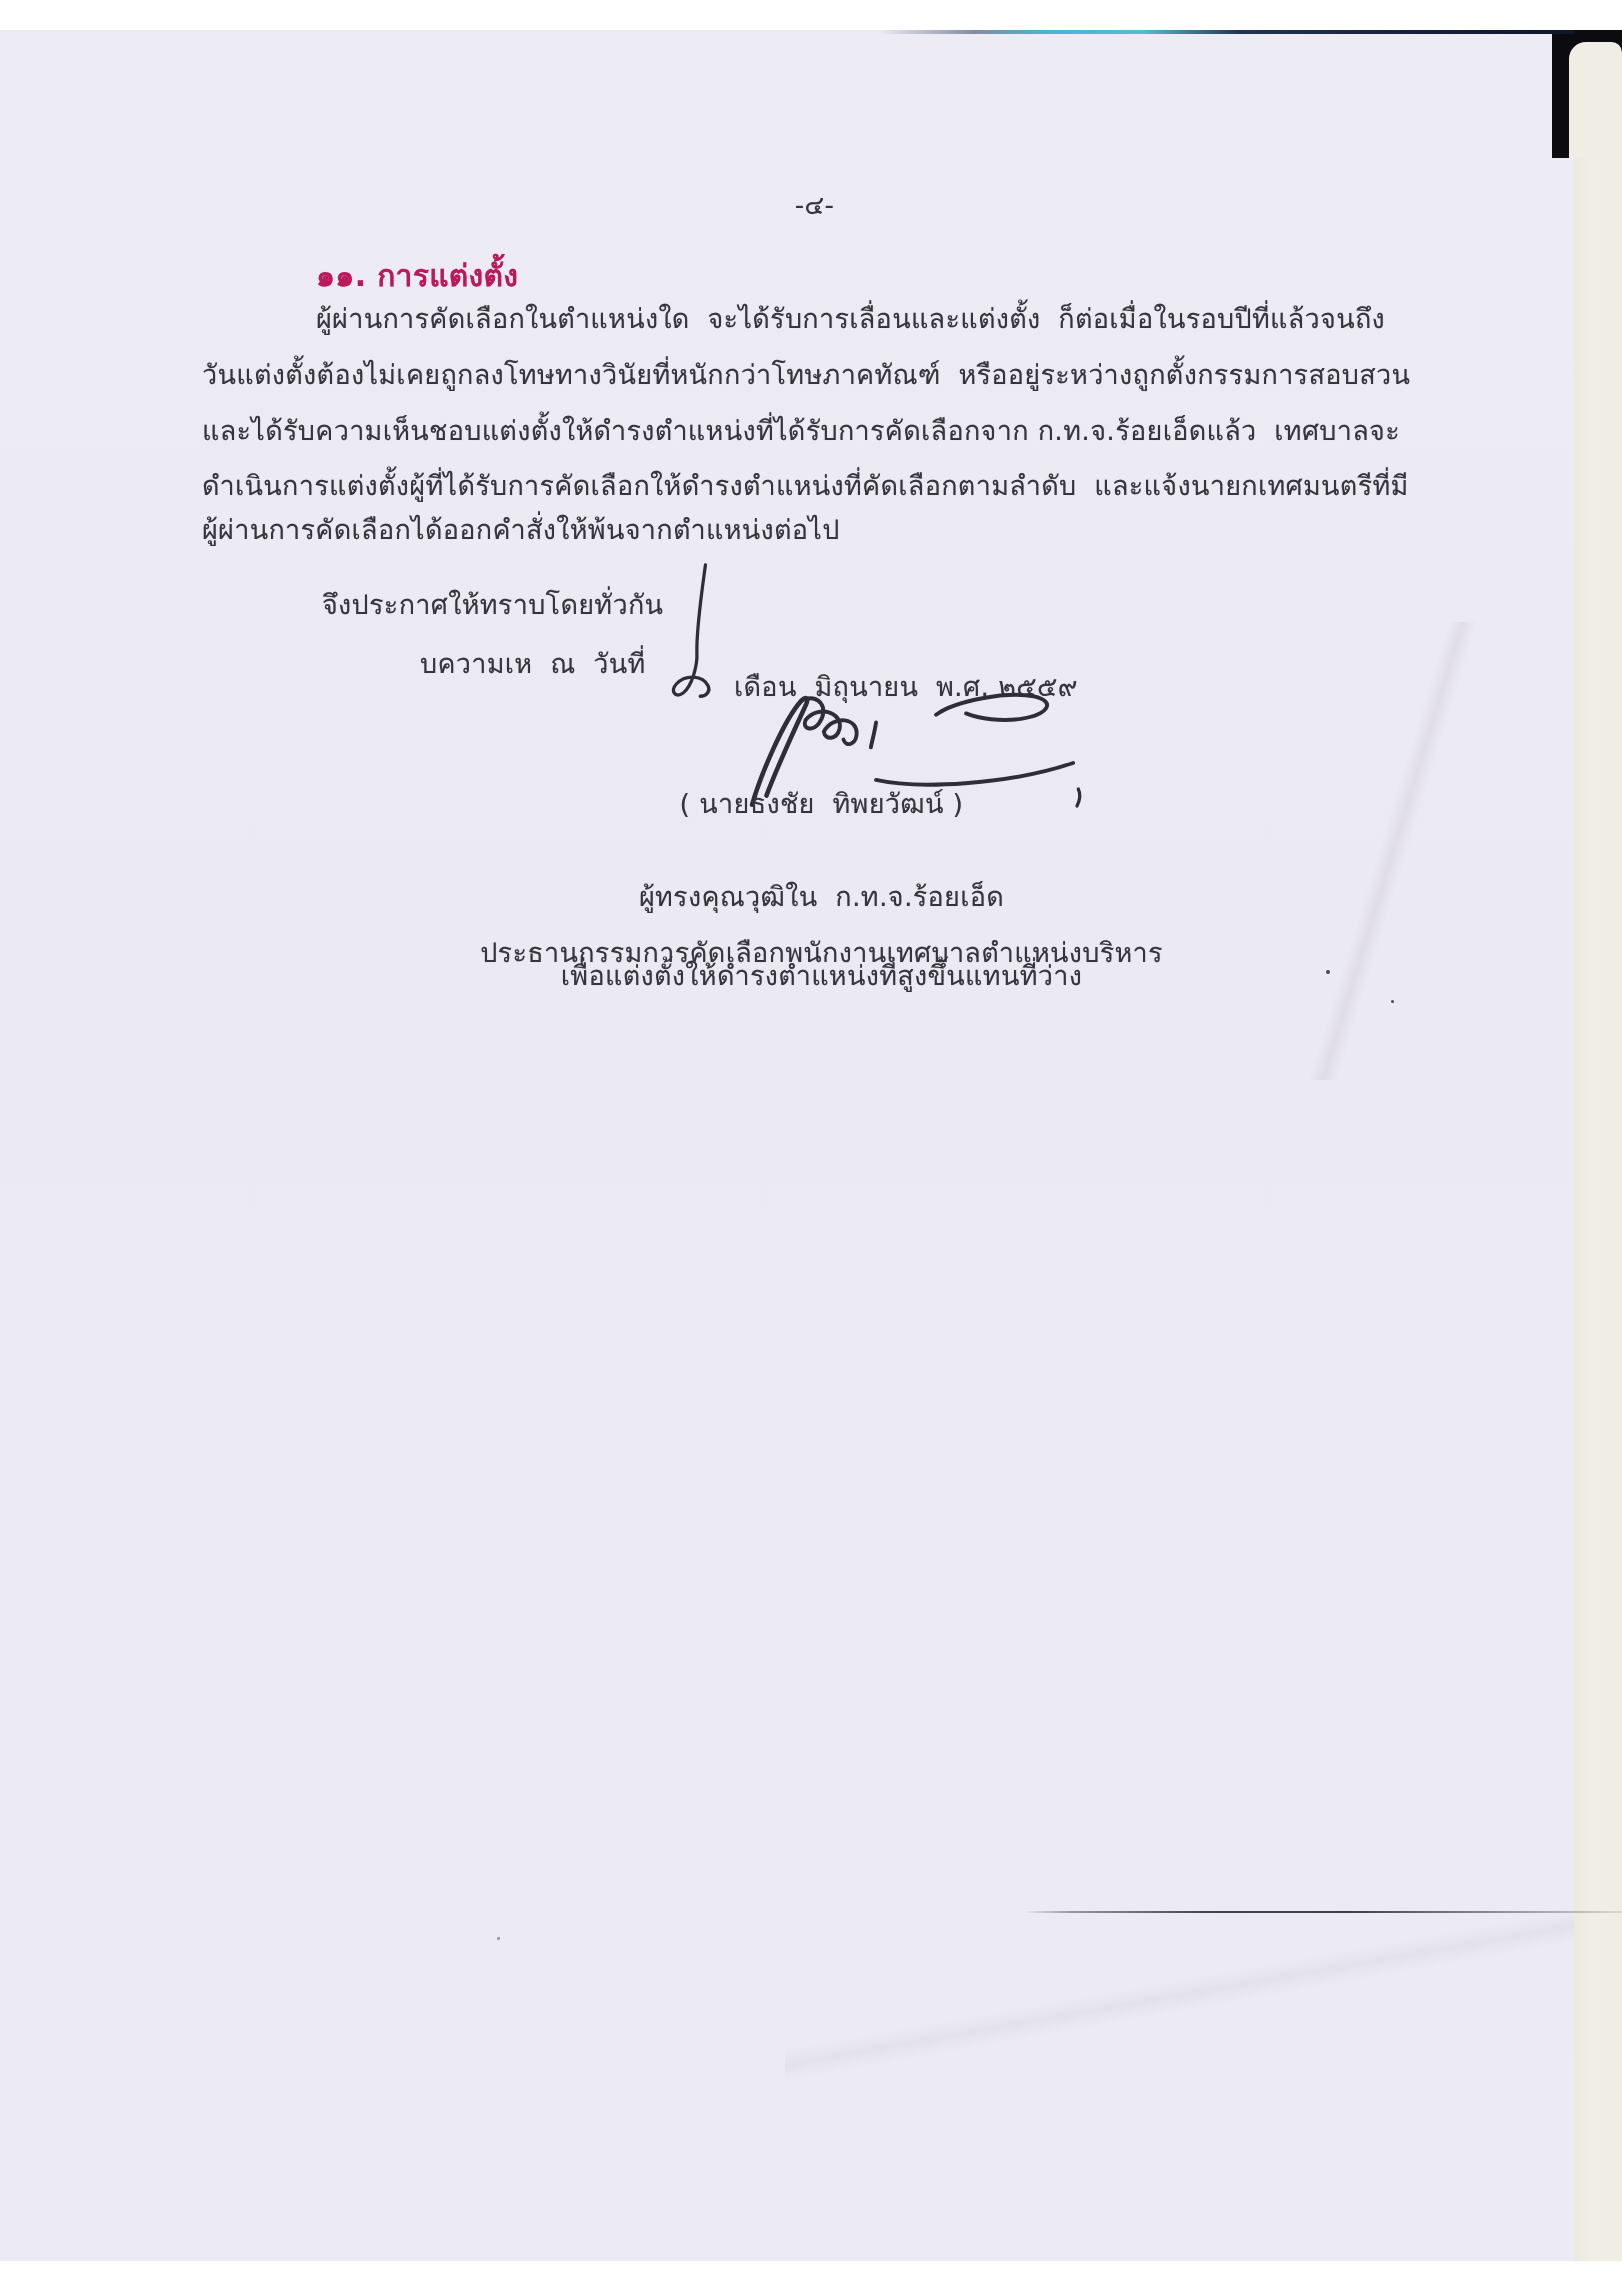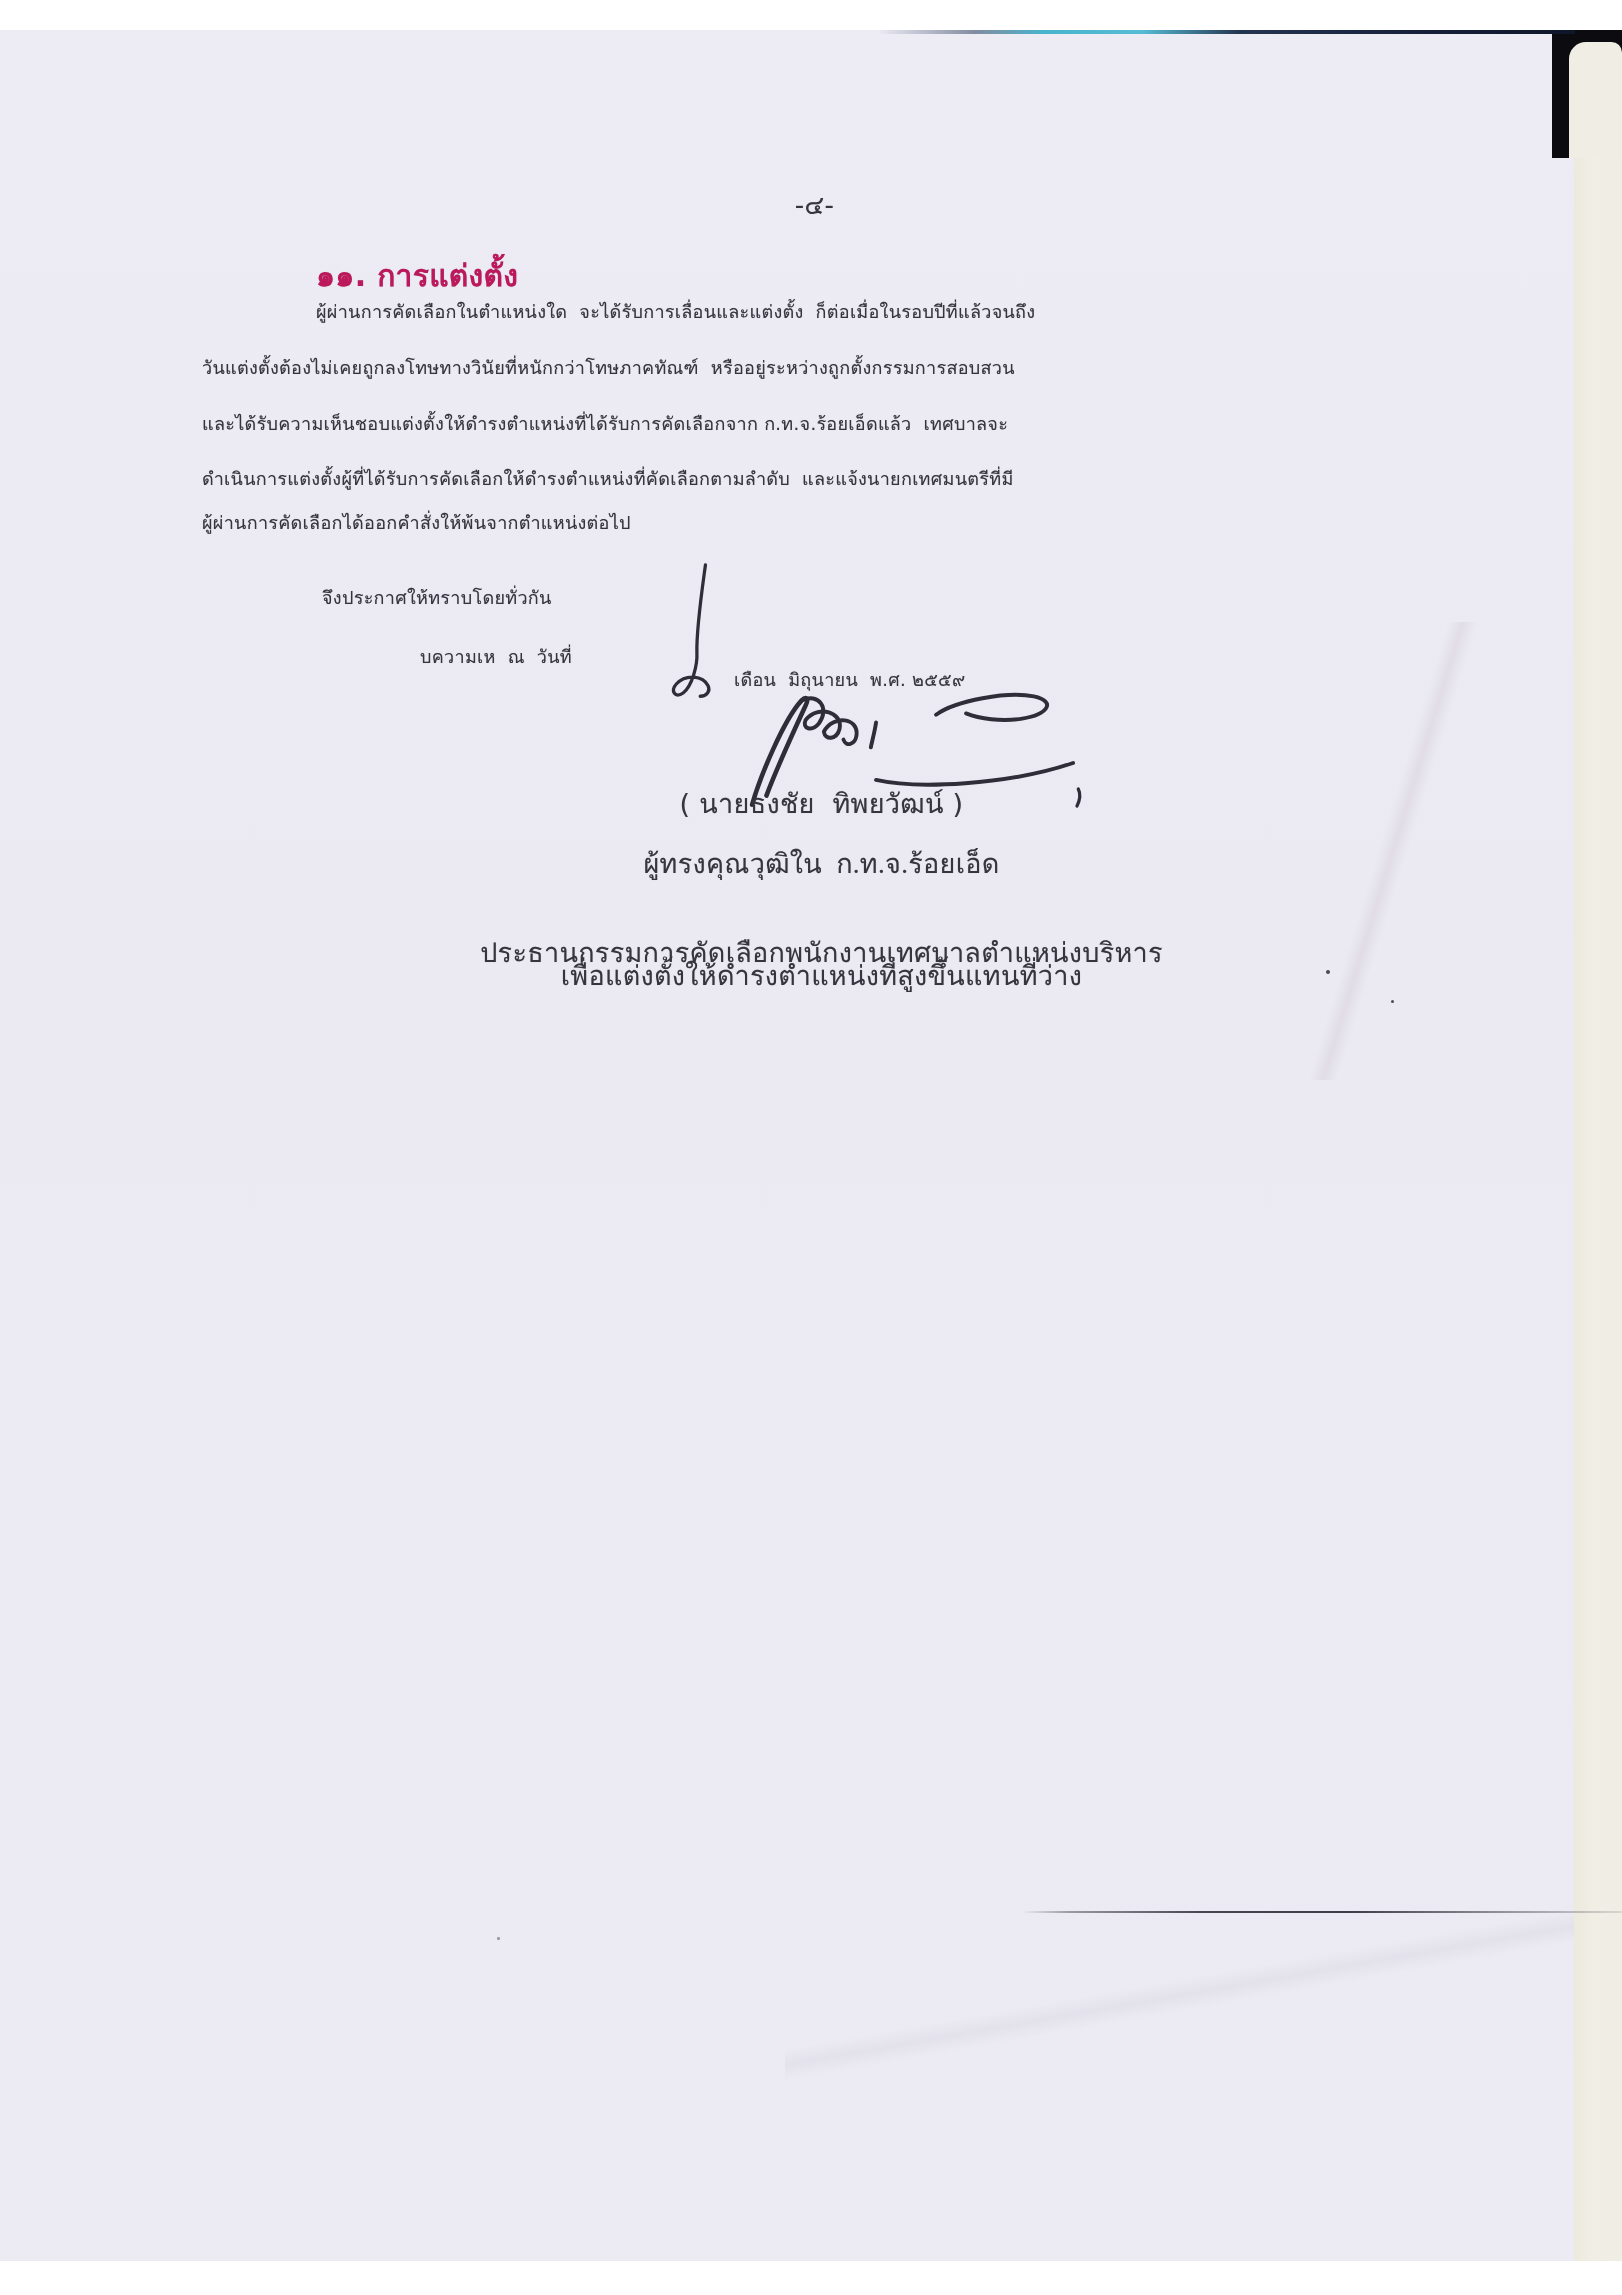--- a/index.html
+++ b/index.html
@@ -48,37 +48,37 @@
     background:linear-gradient(107deg,rgba(0,0,0,0) 47%,rgba(160,140,160,.14) 50%,rgba(0,0,0,0) 53%);
   }
   .crease-2{
     position:absolute;left:785px;top:1799px;width:789px;height:393px;
     background:linear-gradient(170deg,rgba(0,0,0,0) 47%,rgba(150,150,170,.10) 50%,rgba(0,0,0,0) 53%);
   }
   .speck{position:absolute;border-radius:50%;background:#4a4852;}
   
   .txt{
     position:absolute;color:#36353e;white-space:pre;
-    font-size:18px;line-height:1.55;letter-spacing:0.3px;
+    font-size:27px;line-height:1.55;letter-spacing:0.3px;
     text-shadow:0 0 0.7px rgba(54,53,62,.35);
   }
   .page-number{left:746px;top:185px;width:137px;text-align:center;font-size:26px;}
   .heading{left:316px;top:253px;font-size:30px;font-weight:600;color:#be185d;}
   .bodyline{white-space:pre;}
   .l1{left:316px;top:298px;}
   .l2{left:202px;top:354px;}
   .l3{left:202px;top:410px;}
   .l4{left:202px;top:465px;}
   .l5{left:202px;top:509px;}
   .closing{left:322px;top:584px;}
   .date-prefix{left:420px;top:643px;}
   .date-suffix{left:734px;top:643px;margin-top:23px;}
   .sig-block{position:absolute;left:380px;width:883px;text-align:center;}
   .sig-name{top:783px;}
-  .sig-t1{top:844px;font-family:Liberation Serif, serif;}
+  .sig-t1{top:876px;}
   .sig-t2{top:898px;margin-top:34px;}
   .sig-t3{top:955px;}
   .sig-block .txt-c{
     color:#36353e;font-size:27px;letter-spacing:0.3px;white-space:pre;
     text-shadow:0 0 0.7px rgba(54,53,62,.35);
   }
   svg.ink{position:absolute;overflow:visible;}
   svg.ink path{fill:none;stroke:#2f2e38;stroke-linecap:round;stroke-linejoin:round;}
 </style>
 </head>

